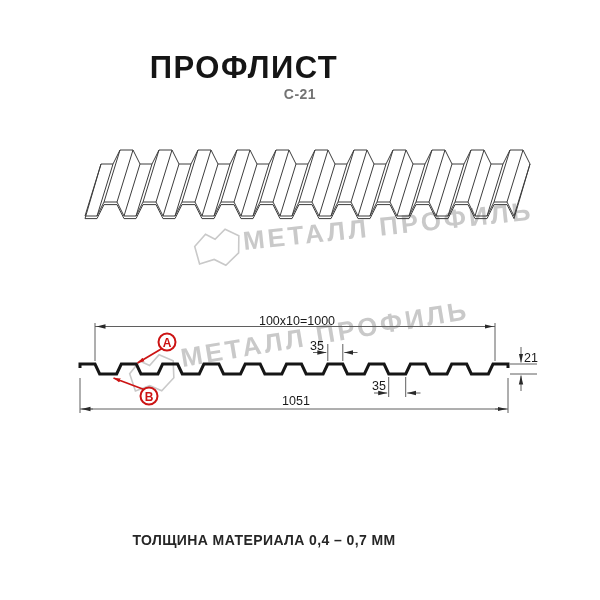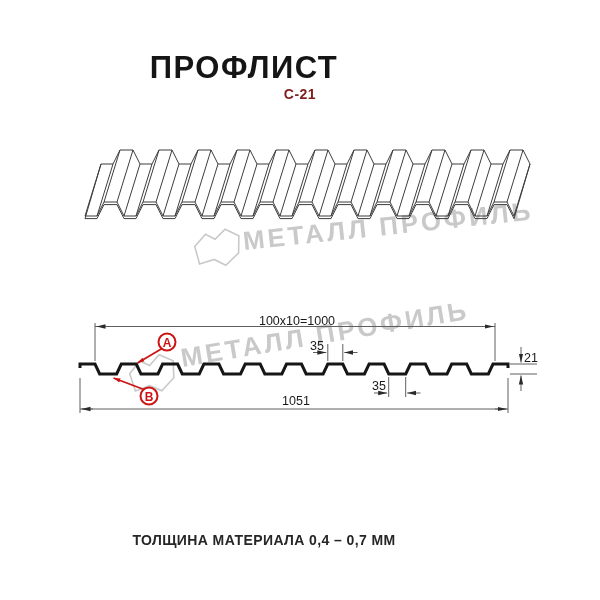--- a/index.html
+++ b/index.html
@@ -1,21 +1,21 @@
 <!DOCTYPE html>
 <html style="--bg: #ffffff; --red: #cc1414; --ink: #161616; --dim: #5f5f5f; --wm: #c9c9c9;"><head>
 <meta charset="utf-8">
 <style>
   html,body{margin:0;padding:0;background:#fff;}
   .page{position:relative;width:600px;height:600px;background:var(--bg,#fff);overflow:hidden;
         font-family:"Liberation Sans",sans-serif;}
   .title{position:absolute;top:50px;left:0;width:488px;text-align:center;
          font-size:31px;font-weight:700;letter-spacing:1.5px;color:#151515;}
   .subtitle{position:absolute;top:86px;left:0;width:600px;text-align:center;
-            font-size:14px;font-weight:700;letter-spacing:.5px;color:#7f1d1d;}
+            font-size:14px;font-weight:700;letter-spacing:.5px;color:#737373;}
   .footer{position:absolute;top:532px;left:0;width:528px;text-align:center;
           font-size:14px;font-weight:600;letter-spacing:.4px;color:#262626;}
   .wm{position:absolute;z-index:1;}
   .wm-text{position:absolute;white-space:nowrap;font-weight:700;font-size:26px;letter-spacing:3px;
            color:var(--wm,#c9c9c9);transform-origin:left center;}
   .wm-logo{position:absolute;}
   #wm1-logo{left:193px;top:228px;transform:rotate(-6deg);}
   #wm1-text{left:243px;top:226px;transform:rotate(-6deg);}
   #wm2-logo{left:128px;top:354px;transform:rotate(-9deg);}
   #wm2-text{left:181px;top:343px;transform:rotate(-9.5deg);}

